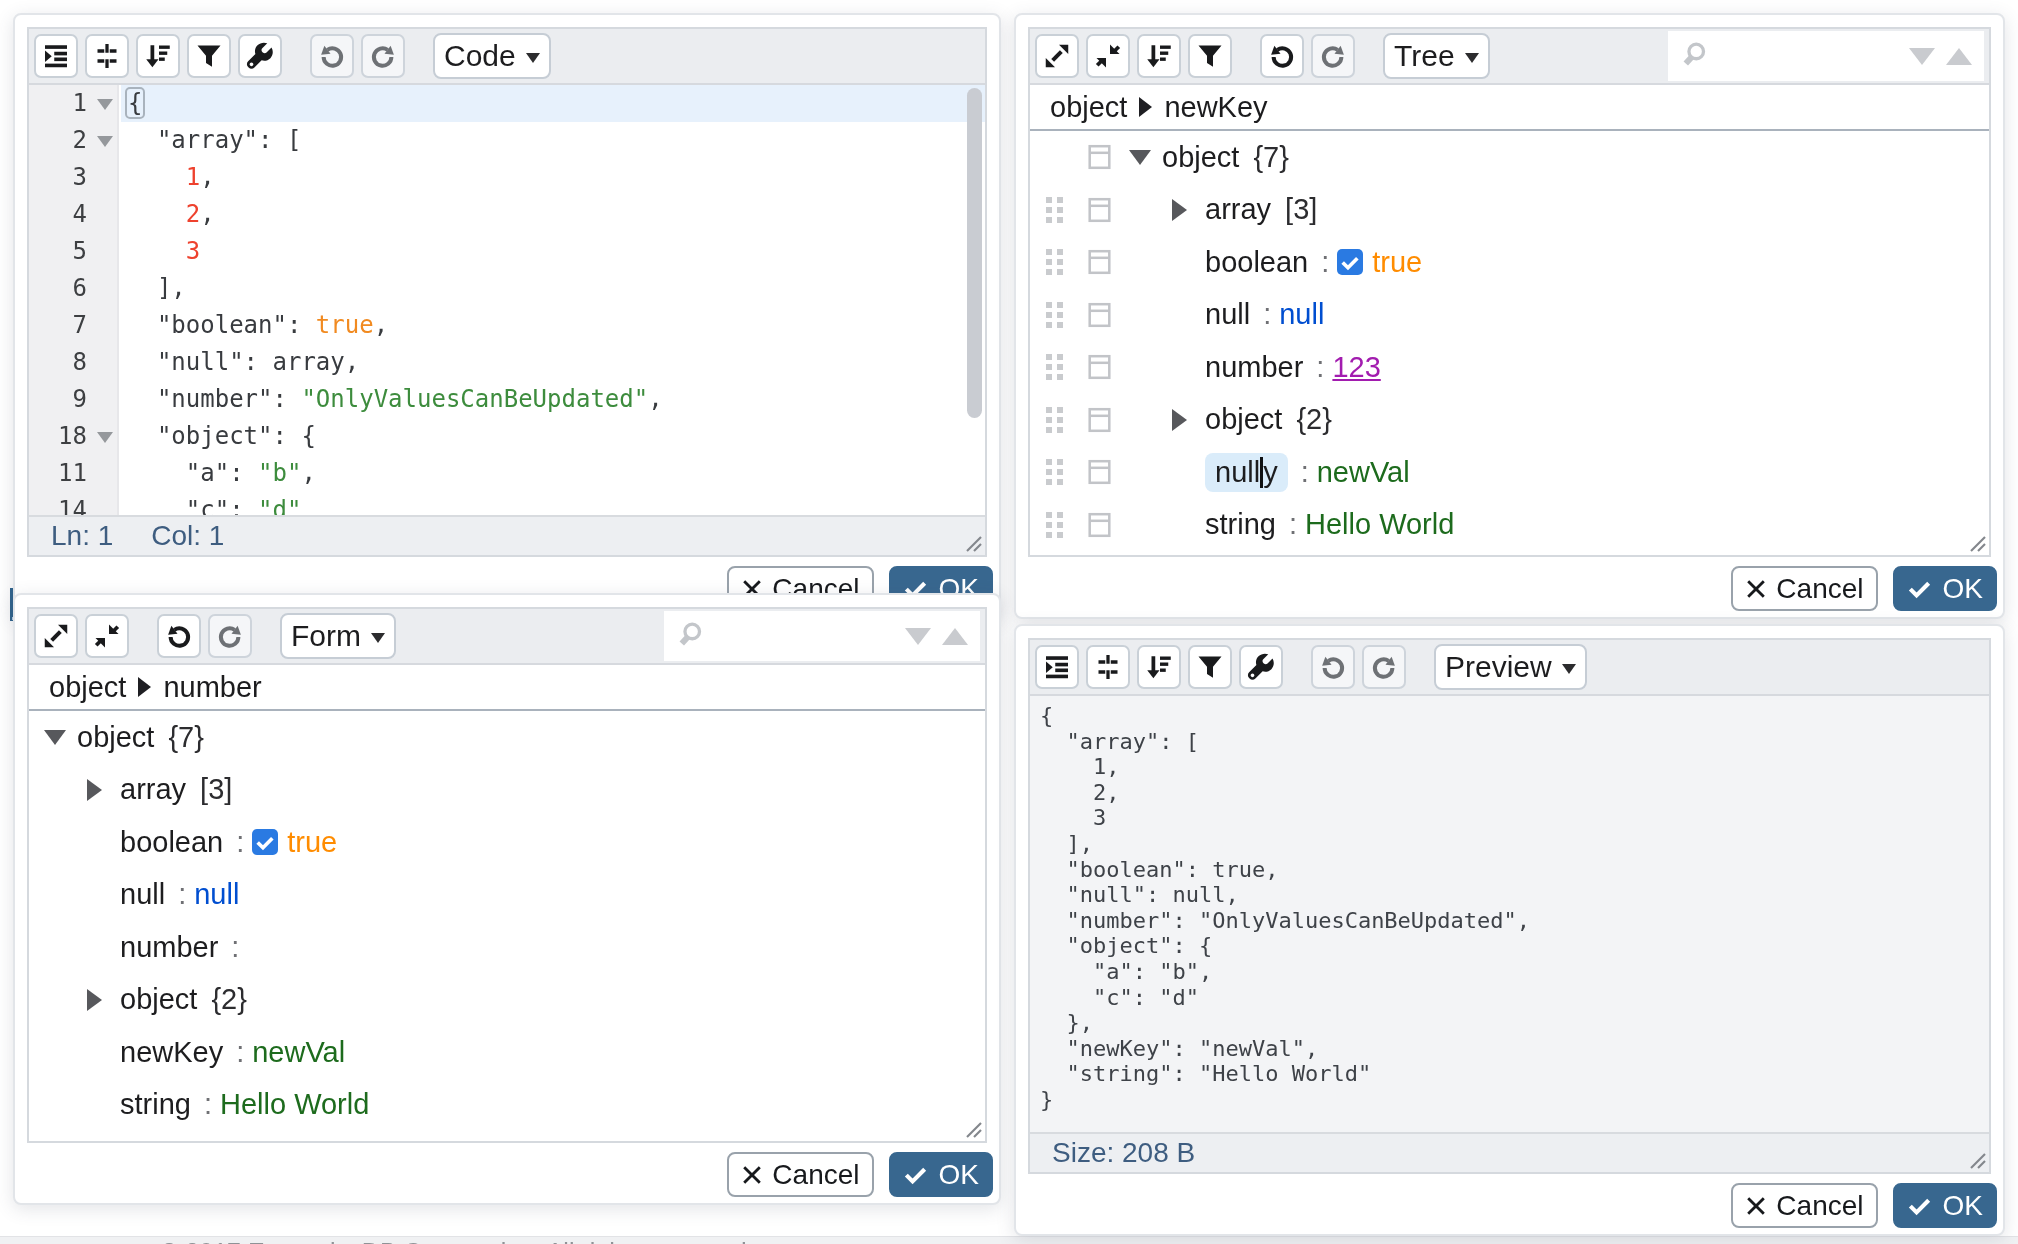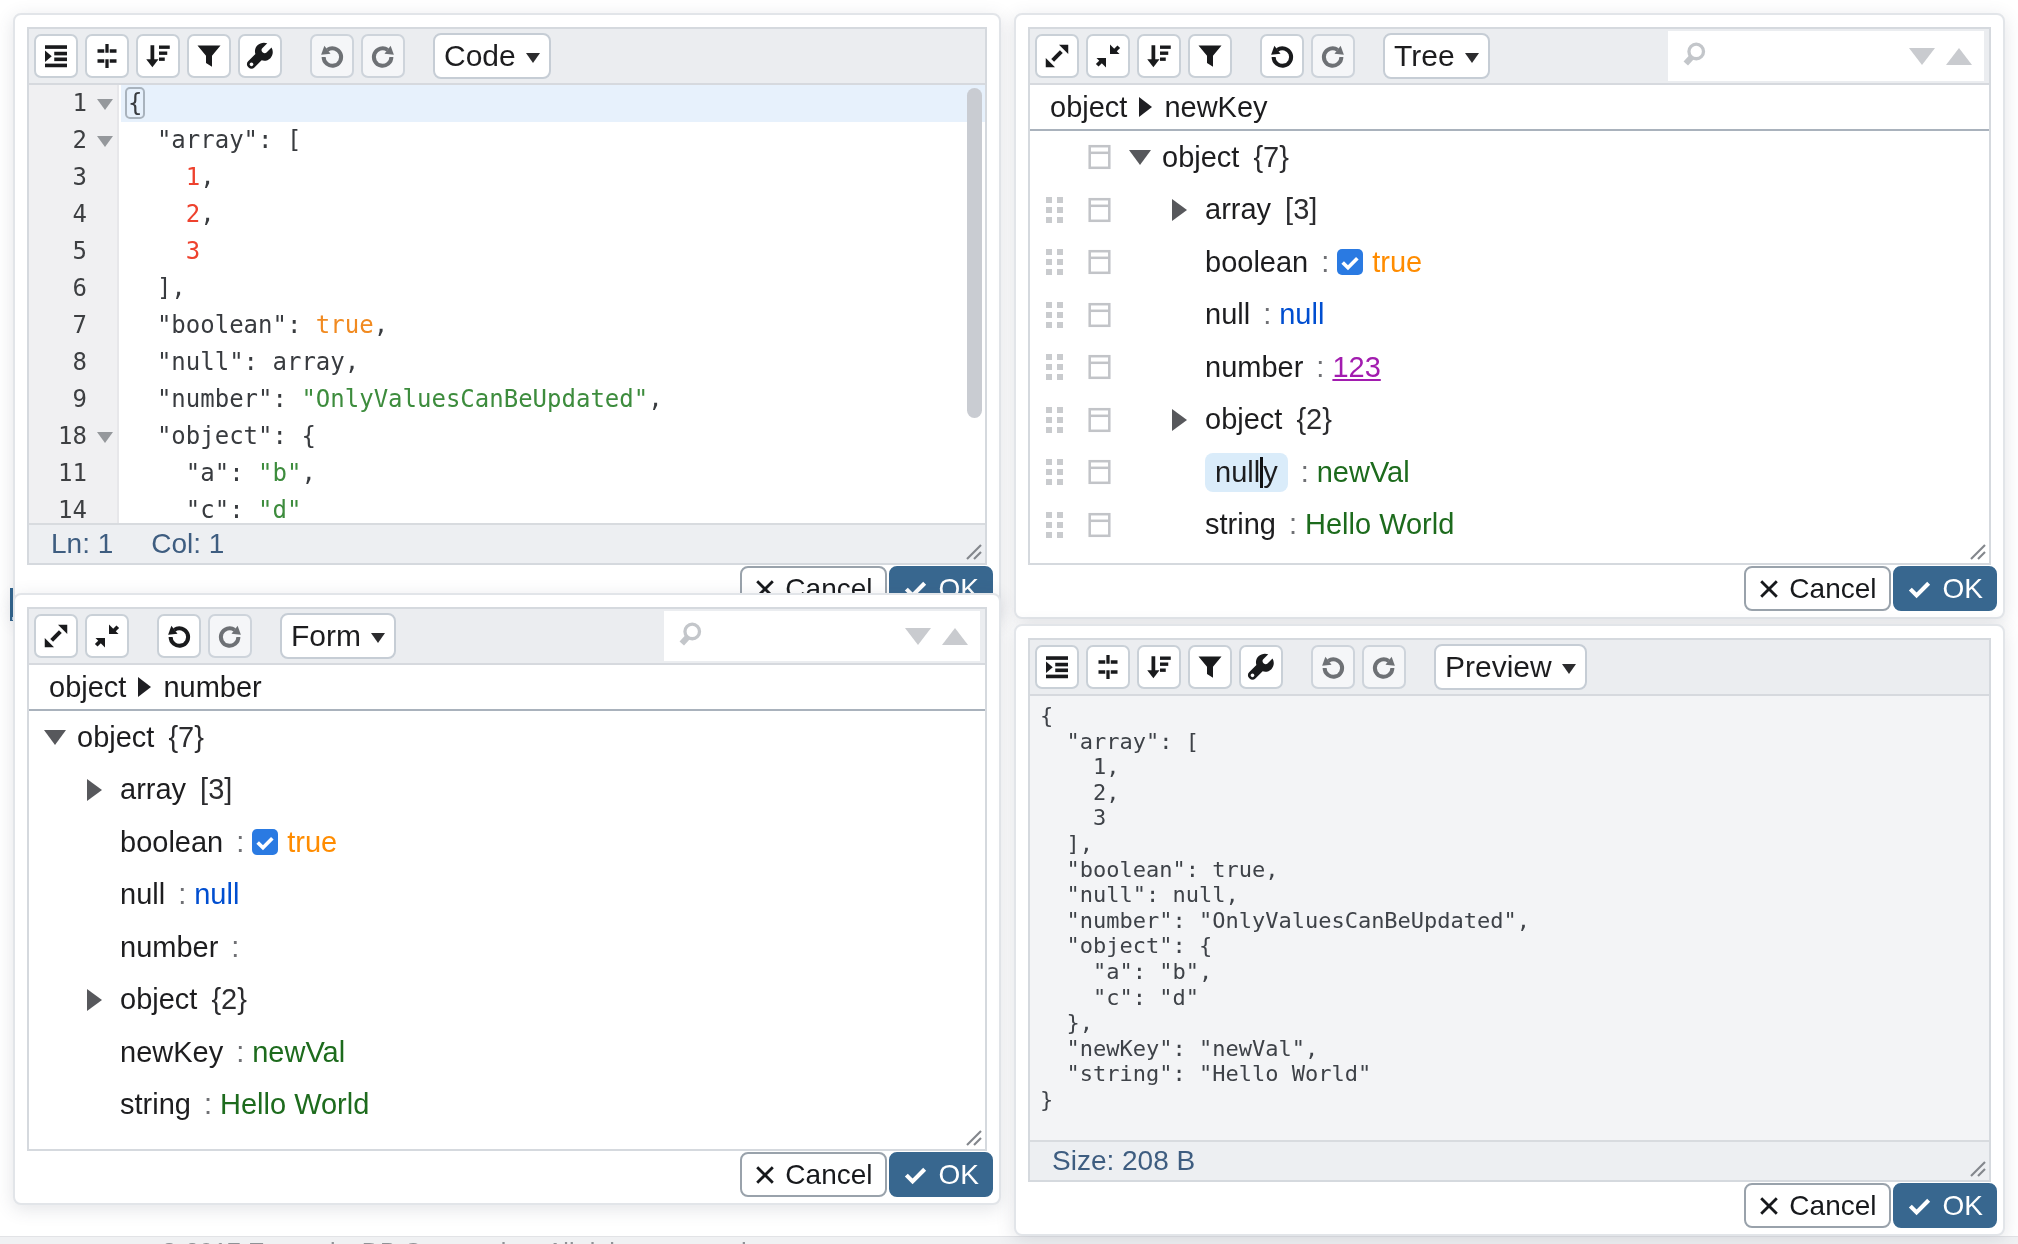--- a/index.html
+++ b/index.html
@@ -115,22 +115,22 @@
   
   .statusbar { flex:none; height:40px; background:#edeff2; border-top:2px solid #d8dbdf;
                display:flex; align-items:center; padding-left:22px; gap:38px;
                font-size:28px; color:#3e5d80; }
 
   
   .rhandle { position:absolute; right:1px; bottom:1px; width:24px; height:24px; z-index:5;
              color:#83878c; cursor:nwse-resize; }
 
   
-  .footer { flex:none; margin-top:1px; display:flex; justify-content:flex-end;
-            align-items:center; gap:2px; margin-right:-6px; }
+  .footer { flex:none; margin-top:9px; display:flex; justify-content:flex-end;
+            align-items:center; gap:15px; margin-right:-6px; }
   .btn { height:45px; display:flex; align-items:center; border-radius:8px; cursor:pointer;
          font-size:28px; font-family:"Liberation Sans",sans-serif; }
   .btn svg { display:block; }
   .btn-cancel { background:#fff; border:2px solid #99a2ab; color:#17191c; padding:0 12px; }
   .btn-cancel .blabel { margin-left:9px; }
   .btn-ok { background:#38678f; border:2px solid #38678f; color:#fff; padding:0 12px; }
   .btn-ok .blabel { margin-left:11px; }
 </style>
 </head>
 <body>

